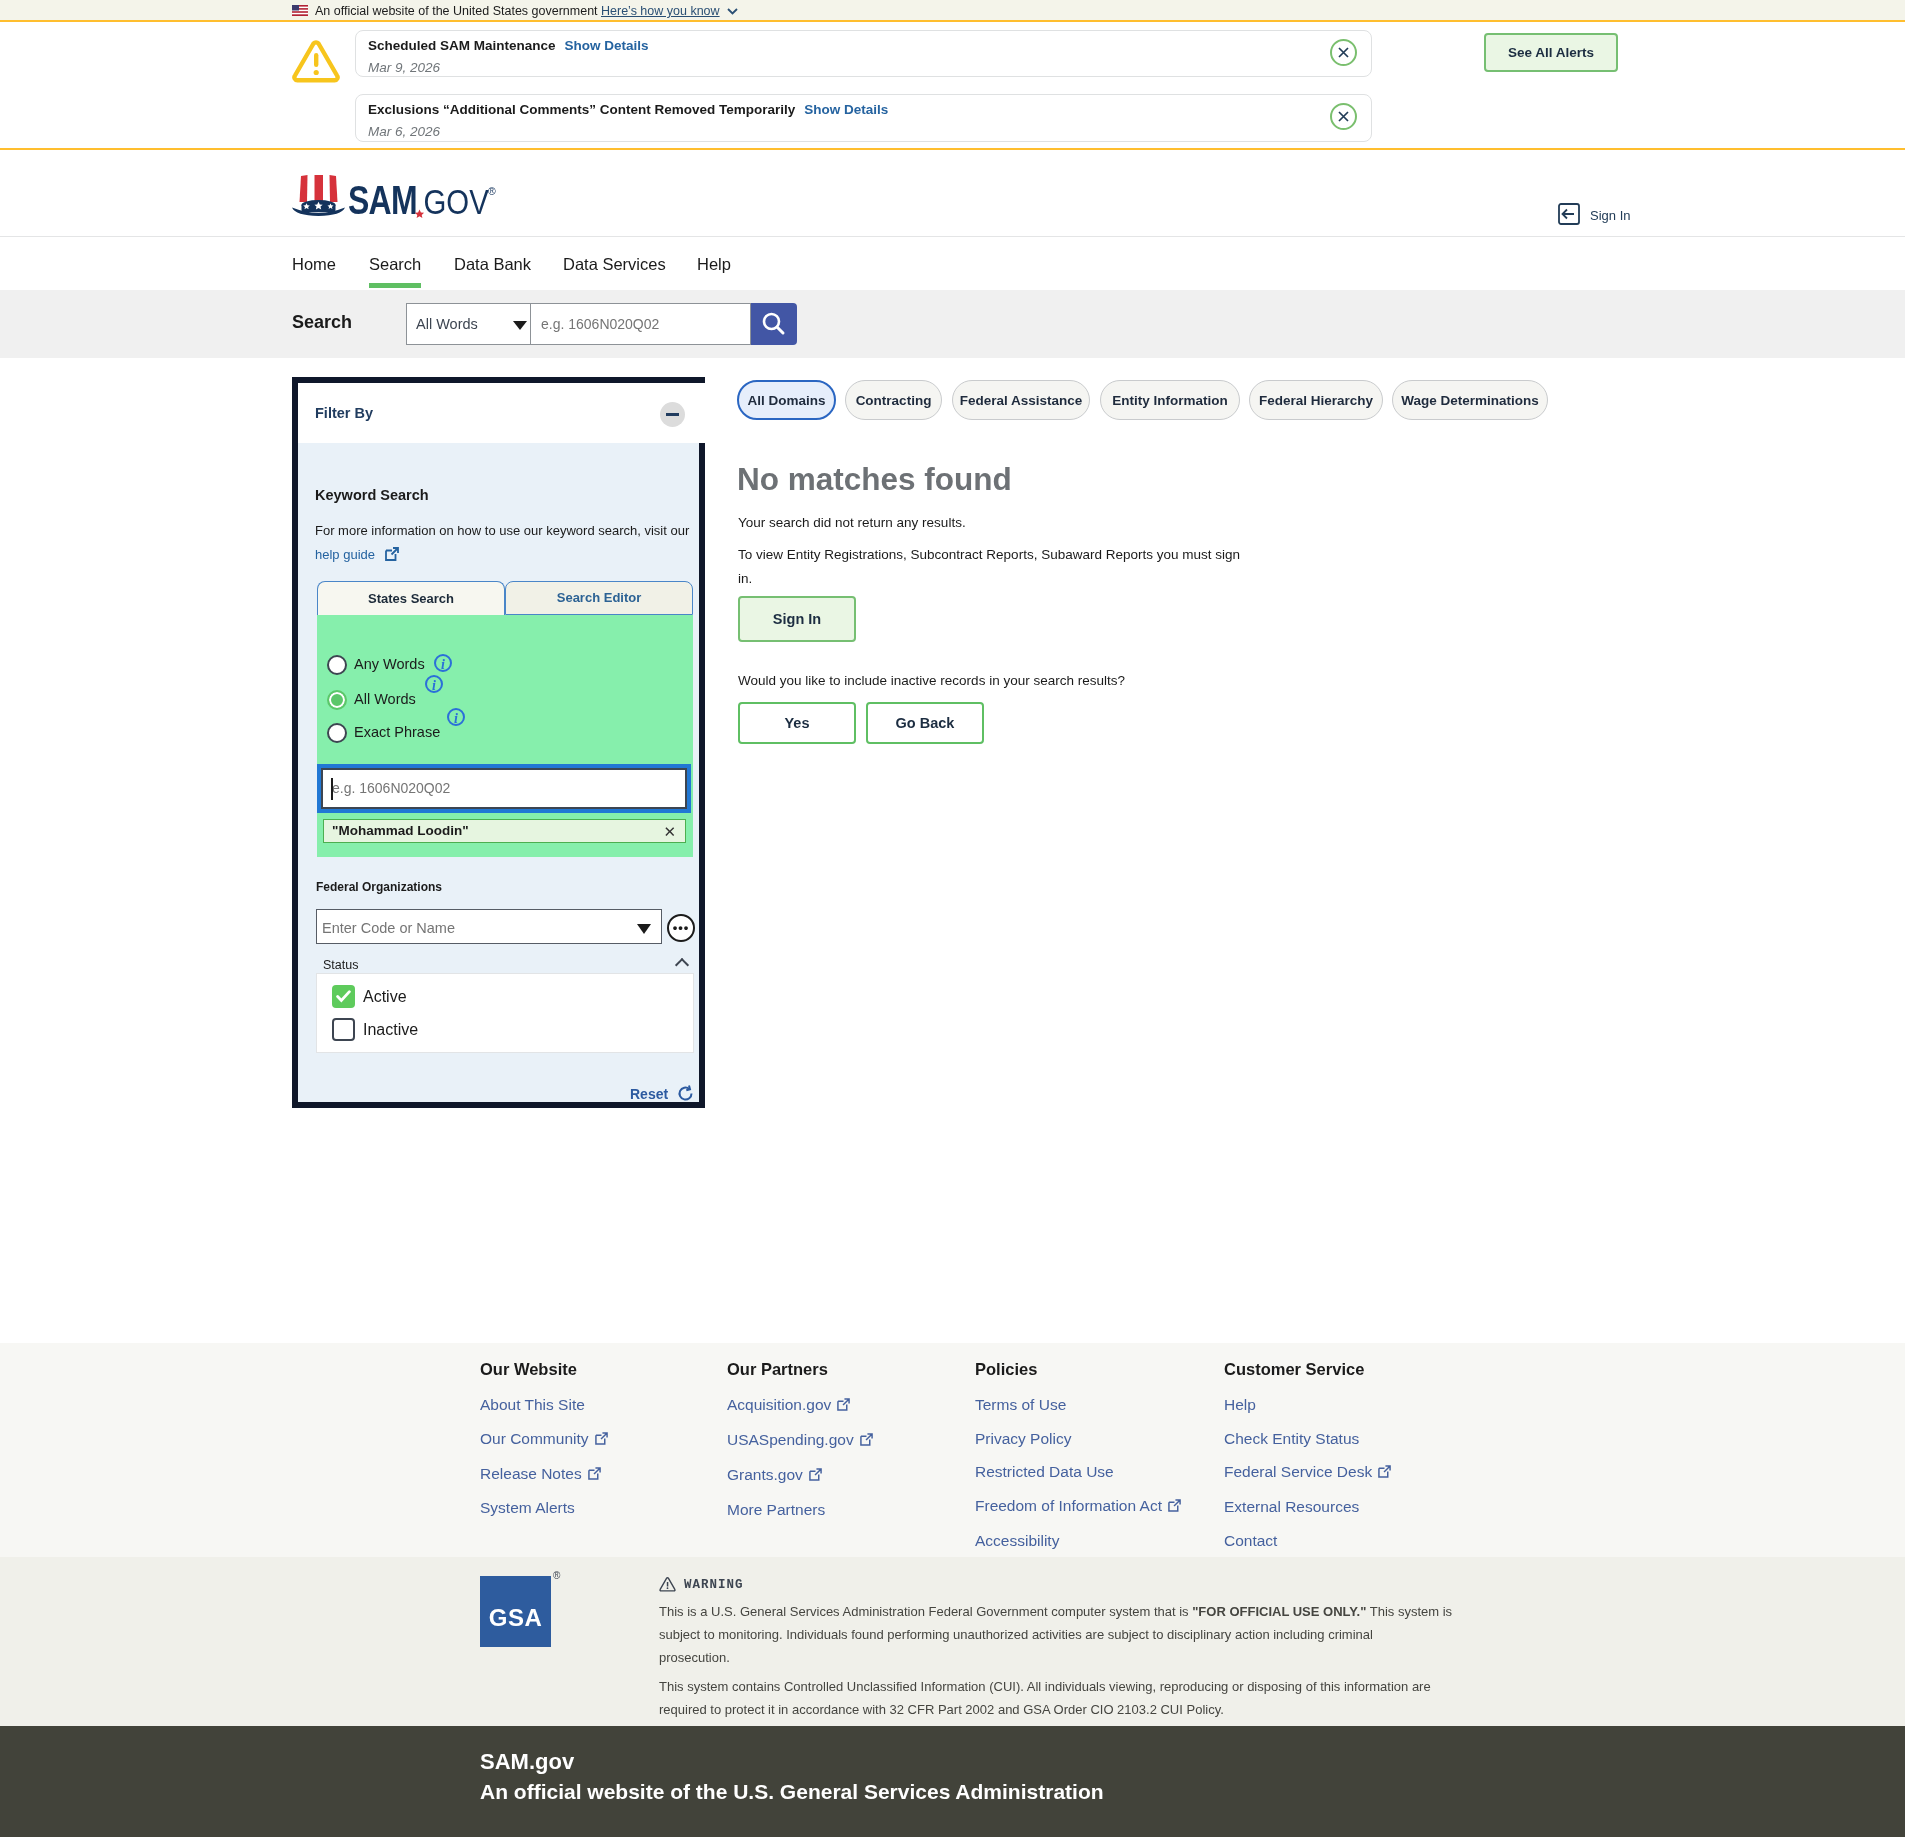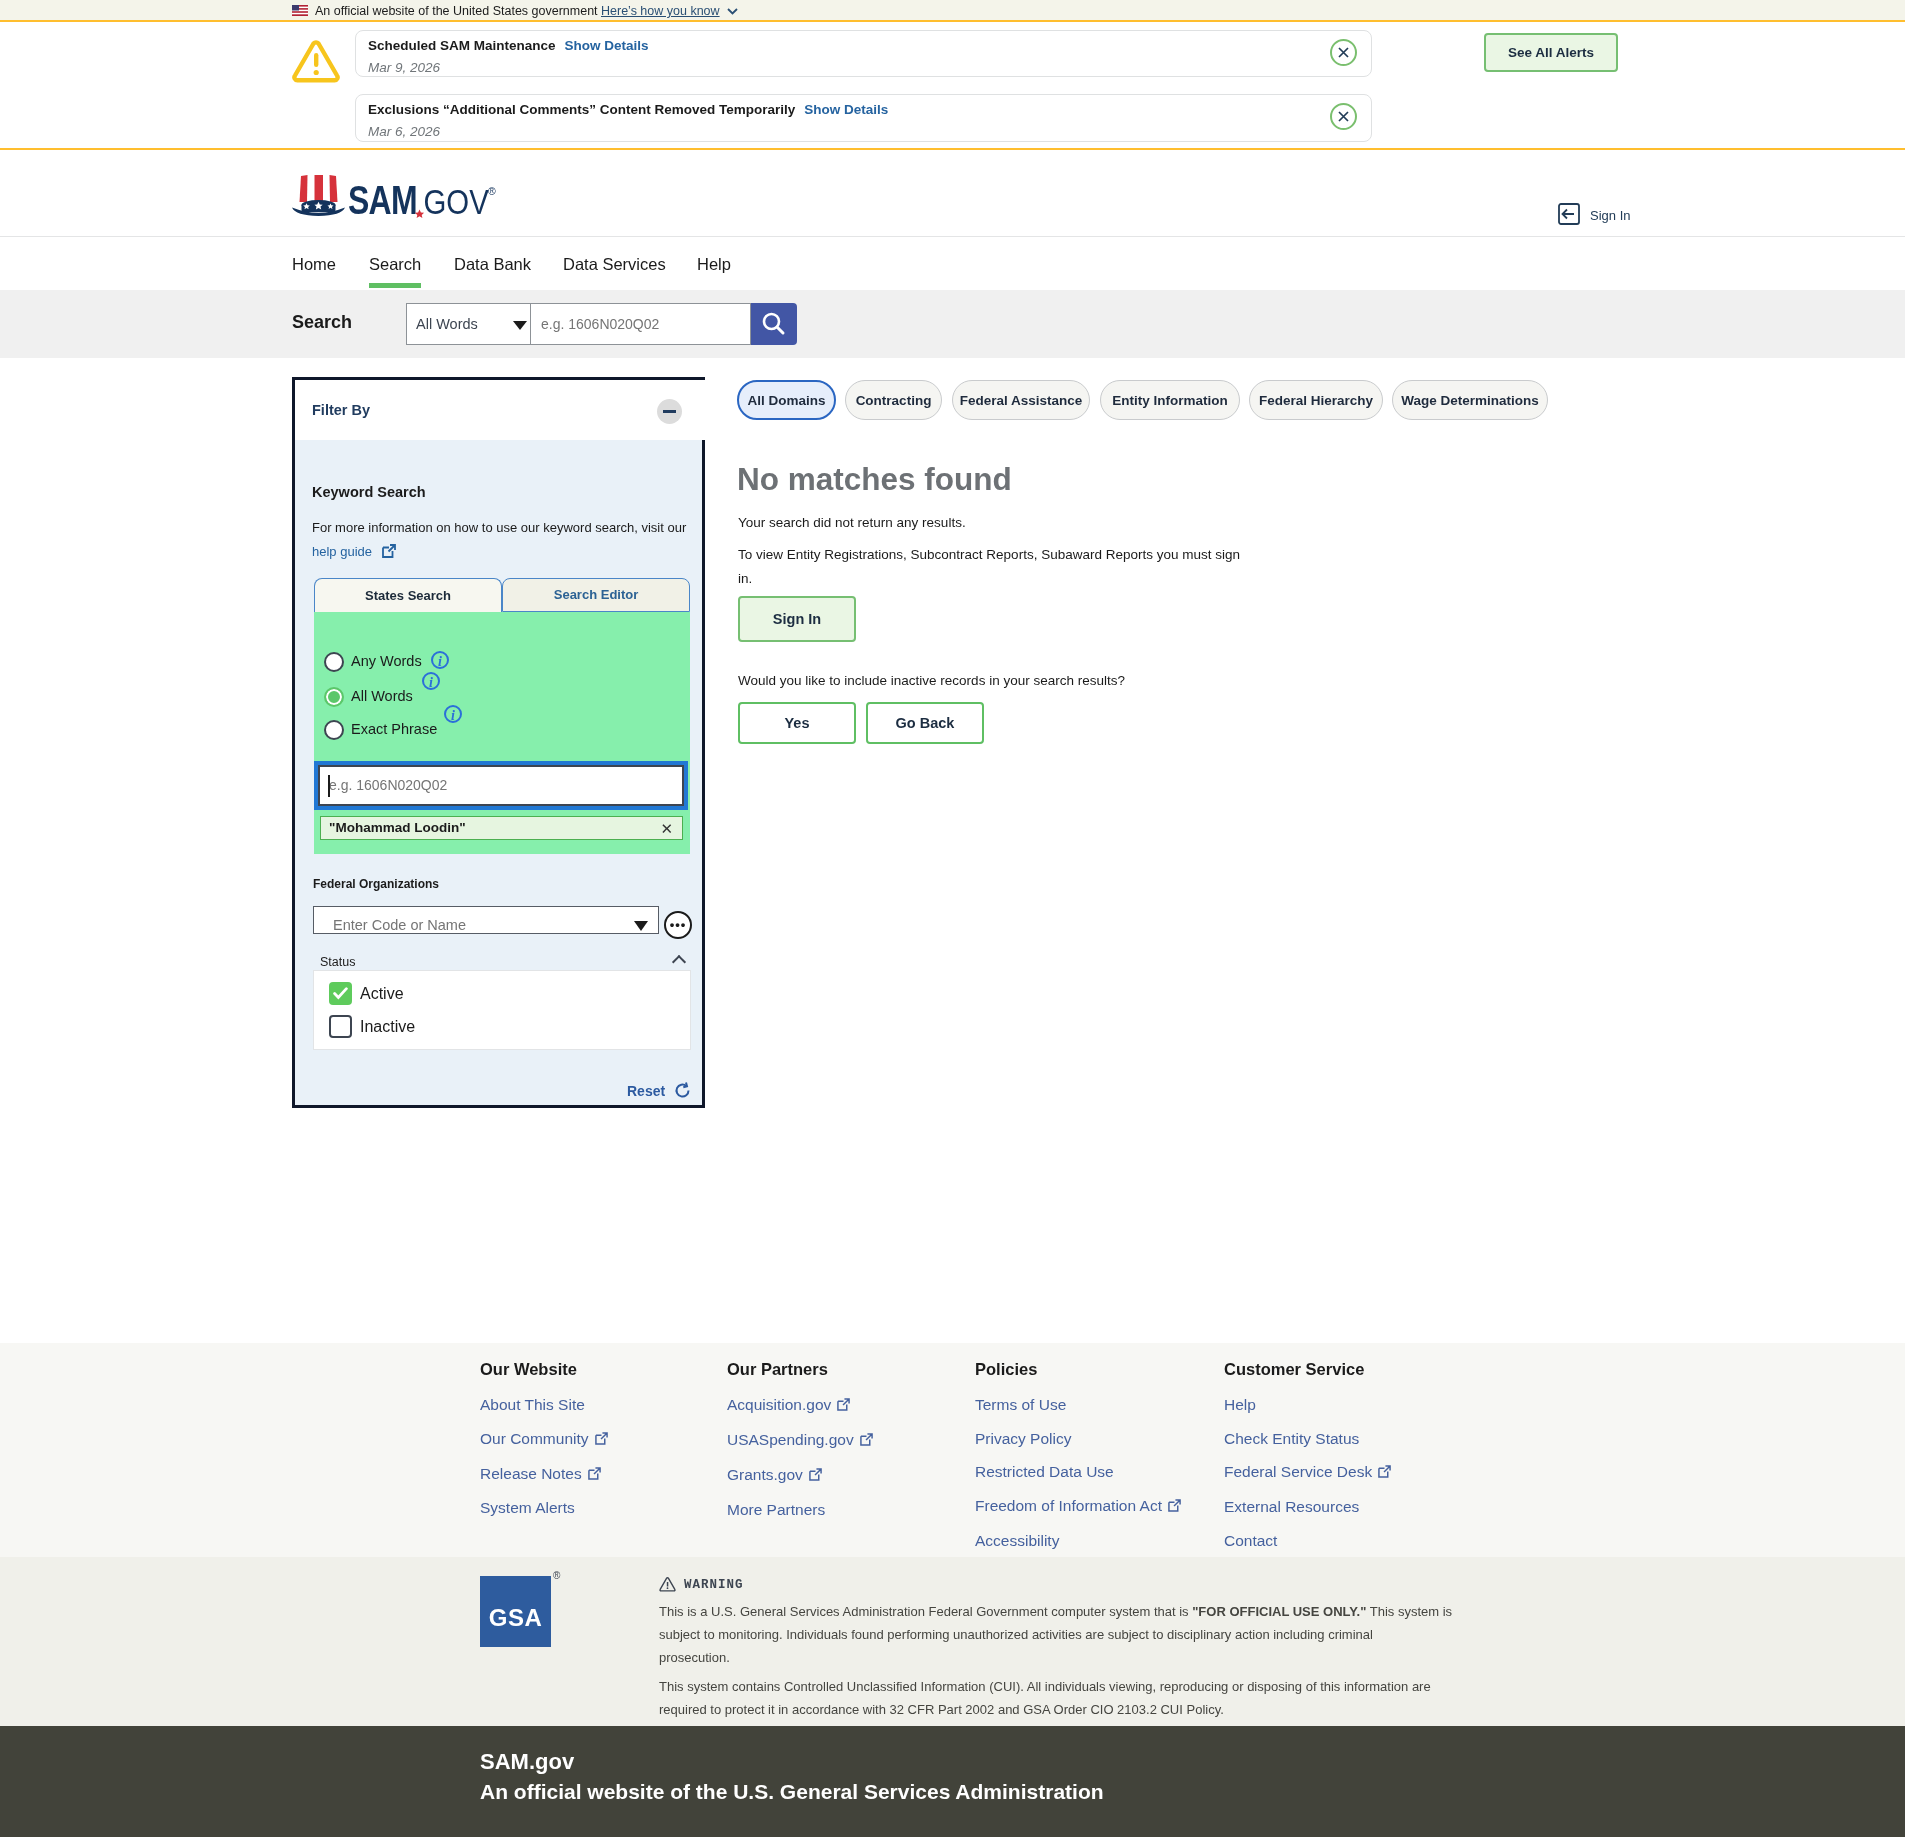--- a/index.html
+++ b/index.html
@@ -29,42 +29,42 @@
 #nav span{position:absolute;top:18px}
 #nav .grn{position:absolute;left:369px;top:46px;width:52px;height:5px;background:#5fbf63}
 
 #sband{position:absolute;top:290px;left:0;width:1905px;height:68px;background:#f0f0f0}
 #sband .lbl{position:absolute;left:292px;top:22px;font-size:18px;font-weight:bold;color:#1b1b1b}
 #sel{position:absolute;left:406px;top:13px;width:125px;height:42px;background:#fff;border:1px solid #8d9297;font-size:14.5px;color:#3d4551;line-height:40px;padding-left:9px}
 #sel .tri{position:absolute;left:106px;top:17px;width:0;height:0;border-left:7px solid transparent;border-right:7px solid transparent;border-top:9px solid #1b1b1b}
 #sinput{position:absolute;left:531px;top:13px;width:220px;height:42px;background:#fff;border:1px solid #8d9297;border-left:none;font-size:14px;color:#757575;line-height:40px;padding-left:10px}
 #sbtn{position:absolute;left:751px;top:13px;width:46px;height:42px;background:#4256a5;border-radius:0 4px 4px 0}
 
-#panel{position:absolute;top:377px;left:292px;width:413px;height:731px;background:#e9f1f8;border:3px solid #0f172a}
+#panel{position:absolute;top:377px;left:292px;width:413px;height:731px;background:#e9f1f8;border:6px solid #0f172a}
 #phead{position:absolute;top:0;left:0;width:411px;height:60px;background:#fff}
 #phead .t{position:absolute;left:17px;top:22px;font-size:14.5px;font-weight:bold;color:#213c5f}
 #phead .minus{position:absolute;left:362px;top:19px;width:25px;height:25px;border-radius:50%;background:#dcdcdc}
 #phead .minus div{position:absolute;left:6px;top:11px;width:13px;height:2.5px;background:#213c5f}
 .kwh{position:absolute;left:17px;top:104px;font-size:14.5px;font-weight:bold;color:#1b1b1b}
 .kwp{position:absolute;left:17px;top:136px;width:390px;font-size:13px;line-height:23.5px;white-space:nowrap;color:#1b1b1b}
 .kwp a{color:#2563a0;text-decoration:none}
 .tab{position:absolute;top:198px;height:34px;font-size:13px;font-weight:bold;color:#213c5f;text-align:center}
 #tab1{left:19px;width:188px;background:#f7f7f0;border:1px solid #4a86c8;border-bottom:none;border-radius:8px 8px 0 0;line-height:34px;color:#1c2a39}
 #tab2{left:207px;width:188px;background:#f1f1e7;border:1px solid #4a86c8;border-radius:8px 8px 0 0;line-height:32px;color:#2c6294}
 #tabpane{position:absolute;left:19px;top:232px;width:376px;height:242px;background:#86efac}
 .radio{position:absolute;left:10px;width:20px;height:20px;border-radius:50%;border:2px solid #3d4551;background:#fff}
 .radio.sel{border:2.5px solid #5cc76a;background:#5cc76a;box-shadow:inset 0 0 0 2px #fff}
 .rlbl{position:absolute;left:37px;font-size:14.5px;color:#1b1b1b}
 .info{position:absolute;width:18px;height:18px;border-radius:50%;border:2px solid #2b6fd9;color:#2b6fd9;font-family:"Liberation Serif",serif;font-style:italic;font-weight:bold;font-size:14px;text-align:center;line-height:17px}
 #kwin{position:absolute;left:23px;top:385px;width:366px;height:41px;background:#fff;border:2px solid #3d4551;box-shadow:0 0 0 4px #2178d4;font-size:14px;color:#757575;line-height:37px;padding-left:9px}
 #cursor{position:absolute;left:8px;top:8px;width:1.5px;height:22px;background:#1b1b1b}
 #chip{position:absolute;left:25px;top:436px;width:363px;height:24px;background:#e6f5e0;border:1.5px solid #4caf50;font-size:13.5px;font-weight:bold;color:#1b1b1b;line-height:21px;padding-left:8px}
 #chip .x{position:absolute;right:9px;top:1px;font-weight:normal;font-size:15px;color:#333}
 .fedh{position:absolute;left:18px;top:497px;font-size:12px;font-weight:bold;color:#1b1b1b}
-#orgin{position:absolute;left:18px;top:526px;width:346px;height:28px;background:#fff;border:1px solid #565c65;font-size:14.5px;color:#757575;line-height:37px;padding-left:19px}
+#orgin{position:absolute;left:18px;top:526px;width:346px;height:35px;background:#fff;border:1px solid #565c65;font-size:14.5px;color:#757575;line-height:37px;padding-left:5px}
 #orgin .tri{position:absolute;left:320px;top:14px;width:0;height:0;border-left:7px solid transparent;border-right:7px solid transparent;border-top:10px solid #1b1b1b}
 #dots{position:absolute;left:369px;top:531px;width:28px;height:28px;border-radius:50%;border:2px solid #1b1b1b;background:#fff;text-align:center;font-size:13px;font-weight:bold;letter-spacing:1px;line-height:24px;color:#1b1b1b}
 .stlbl{position:absolute;left:25px;top:575px;font-size:12.5px;color:#1b1b1b}
 .stchev{position:absolute;left:379px;top:577px;width:10px;height:10px;border-left:2px solid #3d4551;border-top:2px solid #3d4551;transform:rotate(45deg)}
 #stbox{position:absolute;left:18px;top:590px;width:378px;height:80px;background:#fff;border:1px solid #e2e4e6}
 .cb{position:absolute;left:15px;width:23px;height:23px;border-radius:4px}
 .cb.on{background:#5ecb5c}
 .cb.off{background:#fff;border:2px solid #3d4551}
 .cblbl{position:absolute;left:46px;font-size:16px;color:#1b1b1b}
 #reset{position:absolute;left:332px;top:702px;font-size:14px;font-weight:bold;color:#2c5aa0}

